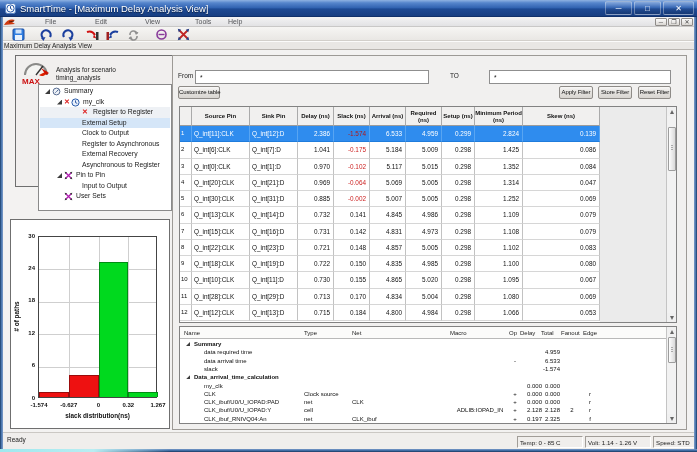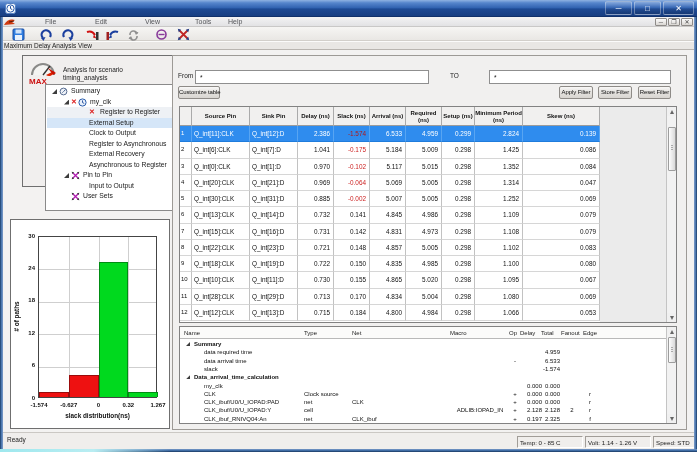--- a/index.html
+++ b/index.html
@@ -115,20 +115,21 @@
 <body>
 
 <div class="window">
 
   <div class="abs titlebar">
     <svg class="abs" style="left:5px;top:3px" width="11" height="11" viewBox="0 0 11 11">
       <rect x="0.5" y="0.5" width="10" height="10" rx="2" fill="#e8f0fb" stroke="#5580c0"></rect>
       <circle cx="5.5" cy="5.5" r="3.6" fill="#fff" stroke="#2a5cab" stroke-width="1"></circle>
       <path d="M5.5 3.2 L5.5 5.6 L7.3 6.6" stroke="#1d4a98" stroke-width="1" fill="none"></path>
     </svg>
+    <div class="abs title-text">SmartTime - [Maximum Delay Analysis View]</div>
     <div class="abs win-btn" style="left:605px;width:27px">─</div>
     <div class="abs win-btn" style="left:634px;width:27px">□</div>
     <div class="abs win-btn" style="left:663px;width:31px">✕</div>
   </div>
 
   <div class="abs menubar">
     <svg class="abs" style="left:4px;top:1px" width="12" height="8" viewBox="0 0 12 8">
       <path d="M0 7 Q4 0 11 2 L8 4 L11 6 Z" fill="#d03a10"></path>
       <path d="M5 4 L10 3" stroke="#5a1a08" stroke-width="1"></path>
     </svg>
@@ -198,21 +199,21 @@
           <path d="M0.8 0.8 l3.4 1 l-2.4 2.4 z M12.2 12.2 l-3.4 -1 l2.4 -2.4 z" fill="#22408a"></path>
           <path d="M12.2 0.8 l-1 3.4 l-2.4 -2.4 z M0.8 12.2 l1 -3.4 l2.4 2.4 z" fill="#22408a"></path>
         </svg>
       </div>
     </div>
 
   <div class="abs viewlabel">
     <span>Maximum Delay Analysis View</span>
   </div>
 
-  <div class="abs panel-box" style="left:22px;top:55px;width:160px;height:132px">
+  <div class="abs panel-box" style="left:15px;top:55px;width:160px;height:132px">
     <svg class="abs" style="left:4px;top:2px" width="36" height="28" viewBox="0 0 34 28">
       <path d="M4 17 A11 11 0 0 1 26 17" fill="#f4f4f2" stroke="#8a8a88" stroke-width="2"></path>
       <path d="M15 17 L22 8" stroke="#333" stroke-width="1.4"></path>
       <path d="M18 17 A5 5 0 0 0 26 13 Z" fill="#dd2200"></path>
       <path d="M20 10 l8 5 l-3 2 z" fill="#cc1100"></path>
       <text x="1" y="26" font-size="8" font-weight="bold" fill="#cc1111" font-family="Liberation Sans,sans-serif">MAX</text>
     </svg>
     <div class="abs scenario-text" style="left:40px;top:10px">Analysis for scenario
 timing_analysis</div>
     <div class="abs treebox" style="left:22px;top:28px;width:134px;height:127px" id="treebox">

